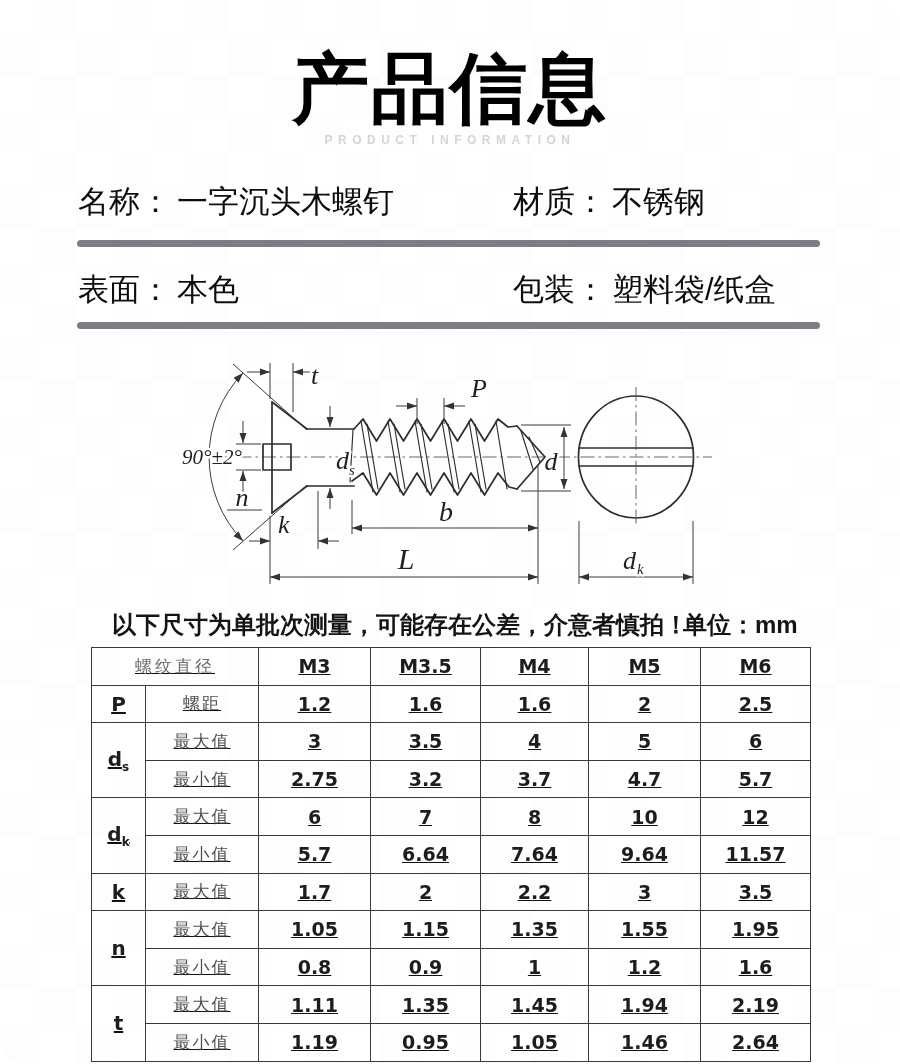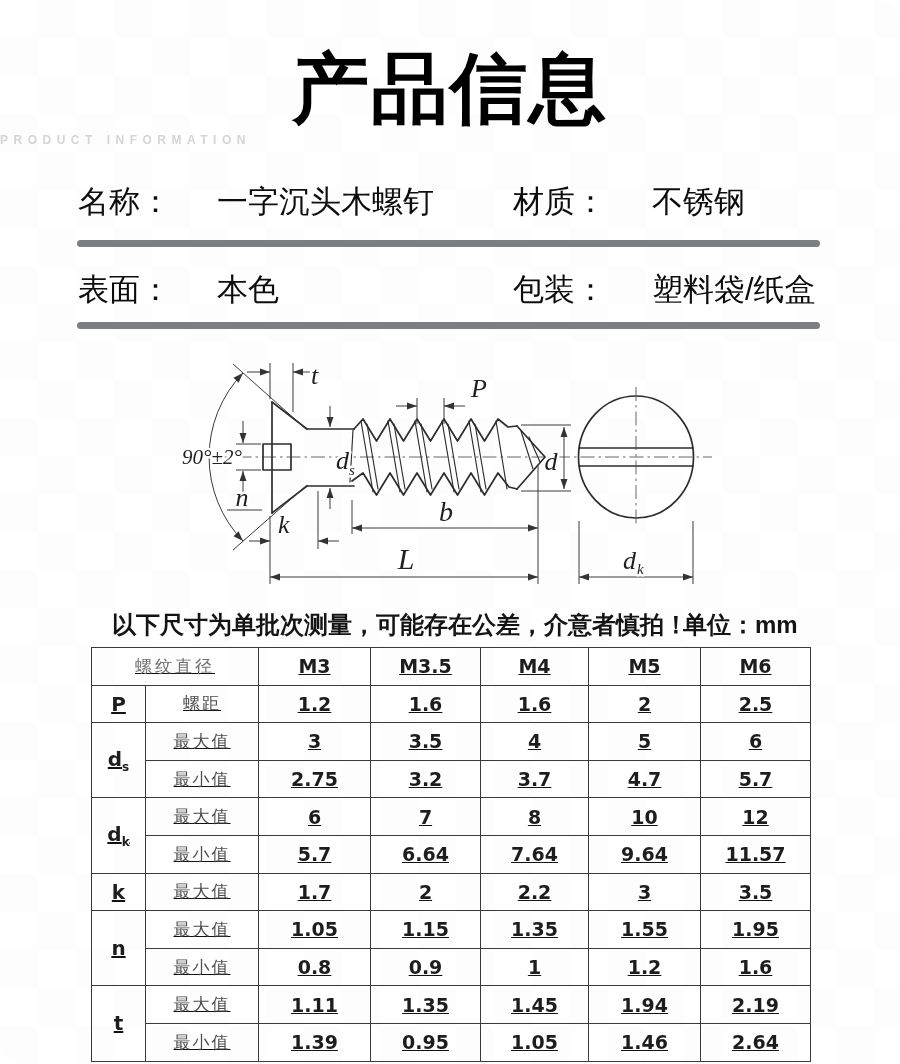--- a/index.html
+++ b/index.html
@@ -10,25 +10,25 @@
     background-size:76px 76px;
     font-family:"Liberation Sans","DejaVu Sans",sans-serif;
     color:#111;
     border-radius:26px;
   }
   .title{
     position:absolute;top:50px;left:0;width:100%;text-align:center;
     font-size:77px;font-weight:900;line-height:1;color:#000;letter-spacing:2px;
   }
   .subtitle{
-    position:absolute;top:133px;left:0;width:100%;text-align:left;
+    position:absolute;top:133px;left:0;width:100%;text-align:center;
     font-size:12px;font-weight:bold;letter-spacing:5.5px;color:#d5d5d5;
   }
   .spec-row{position:absolute;left:78px;width:745px;height:34px;font-size:31px;line-height:34px;color:#0d0d0d;}
-  .spec-row .field{position:absolute;top:0;display:flex;white-space:nowrap;gap:40px;}
+  .spec-row .field{position:absolute;top:0;display:flex;white-space:nowrap;}
   .spec-row .f1{left:0;}
   .spec-row .f2{left:435px;}
   .spec-row .value{margin-left:6px;}
   .row-1{top:185px;}
   .row-2{top:273px;}
   .divider{position:absolute;left:77px;width:743px;height:7px;border-radius:4px;background:#7b7e82;}
   .div-1{top:240px;}
   .div-2{top:322px;}
   .drawing{position:absolute;left:60px;top:340px;width:780px;height:265px;}
   .ol{stroke:#2d2d2d;stroke-width:1.7;fill:none;stroke-linejoin:round;stroke-linecap:round;}
@@ -292,21 +292,21 @@
           <td class="sym" rowspan="2">t</td>
           <td class="lbl">最大值</td>
           <td class="val">1.11</td>
           <td class="val">1.35</td>
           <td class="val">1.45</td>
           <td class="val">1.94</td>
           <td class="val">2.19</td>
         </tr>
         <tr>
           <td class="lbl">最小值</td>
-          <td class="val">1.39</td>
+          <td class="val">1.19</td>
           <td class="val">0.95</td>
           <td class="val">1.05</td>
           <td class="val">1.46</td>
           <td class="val">2.64</td>
         </tr>
       </tbody>
   </table>
 
 </div>
 

